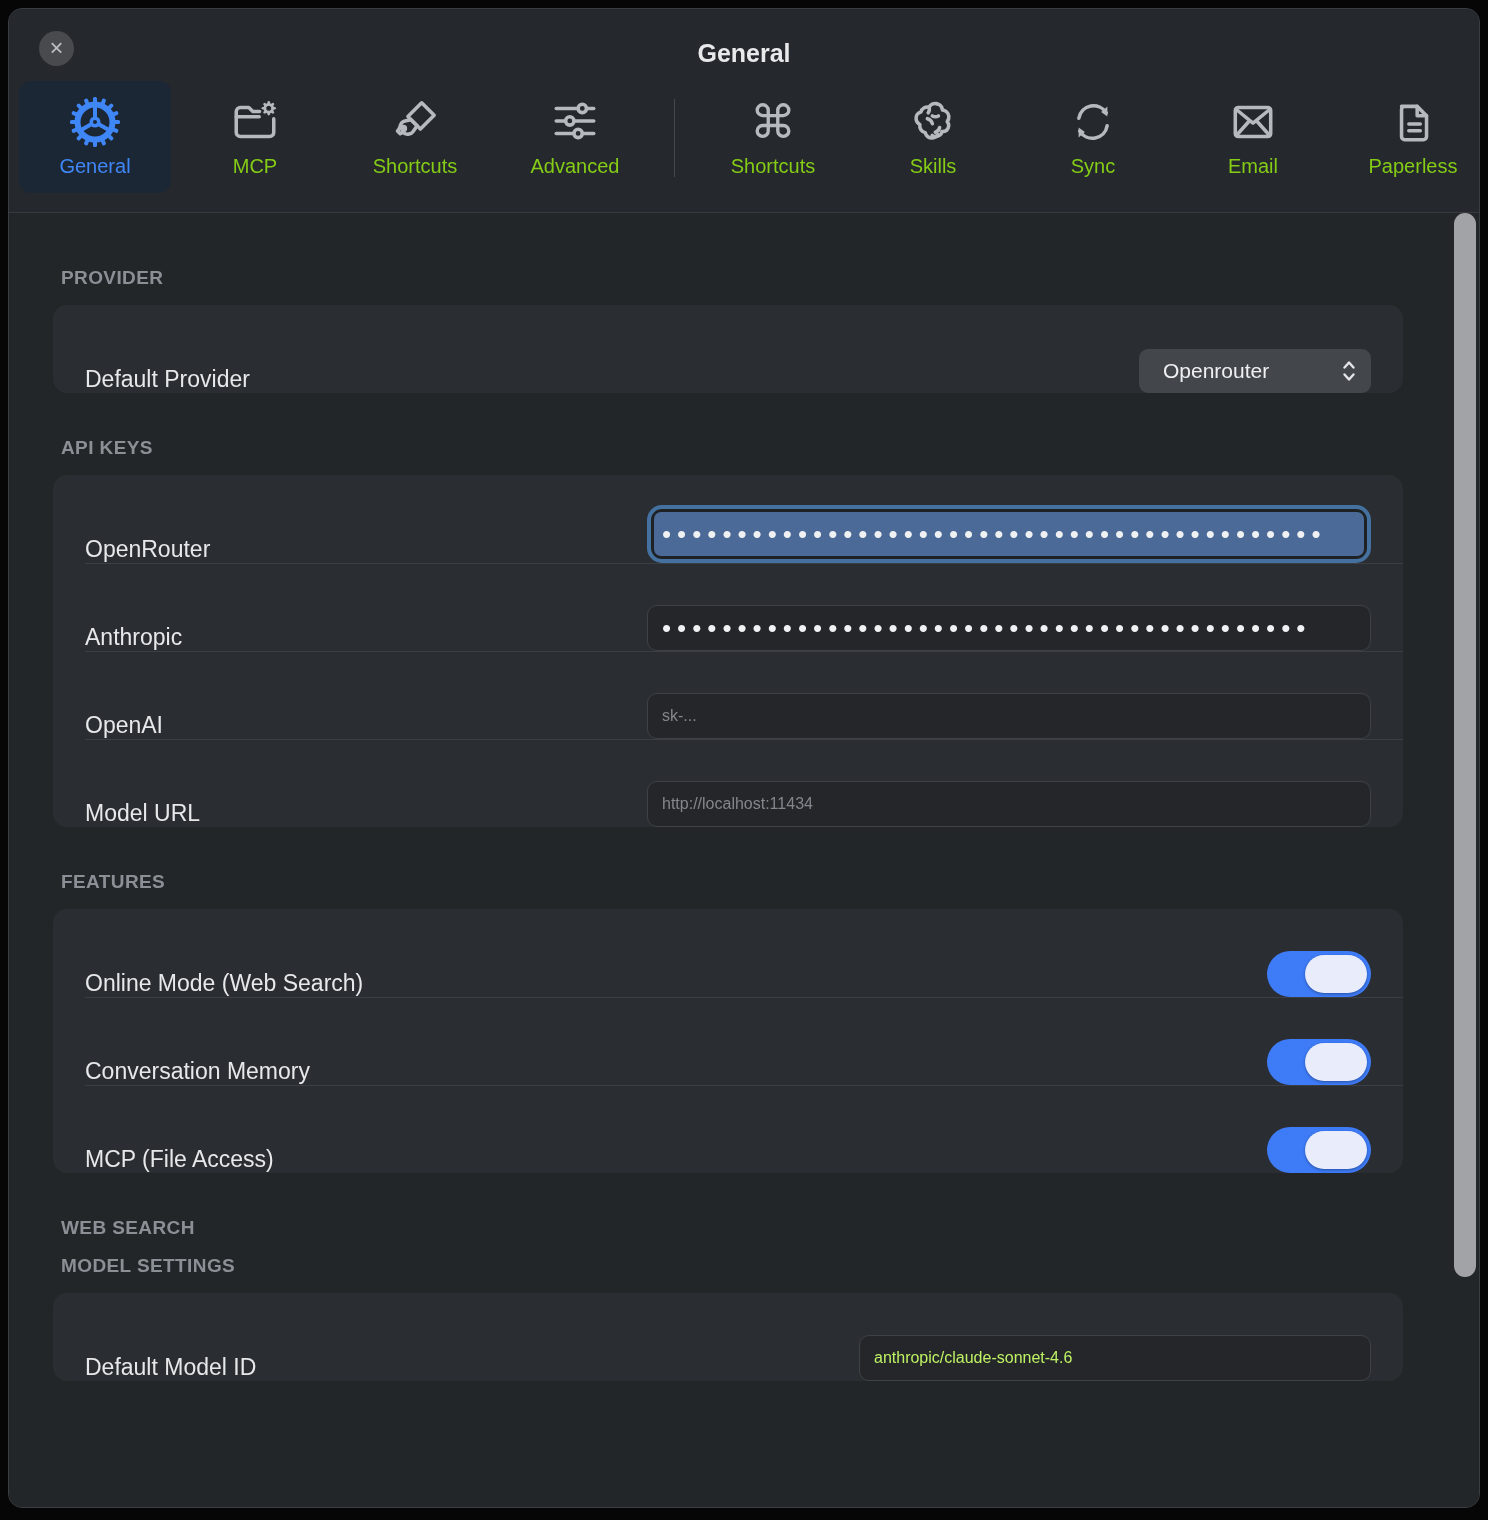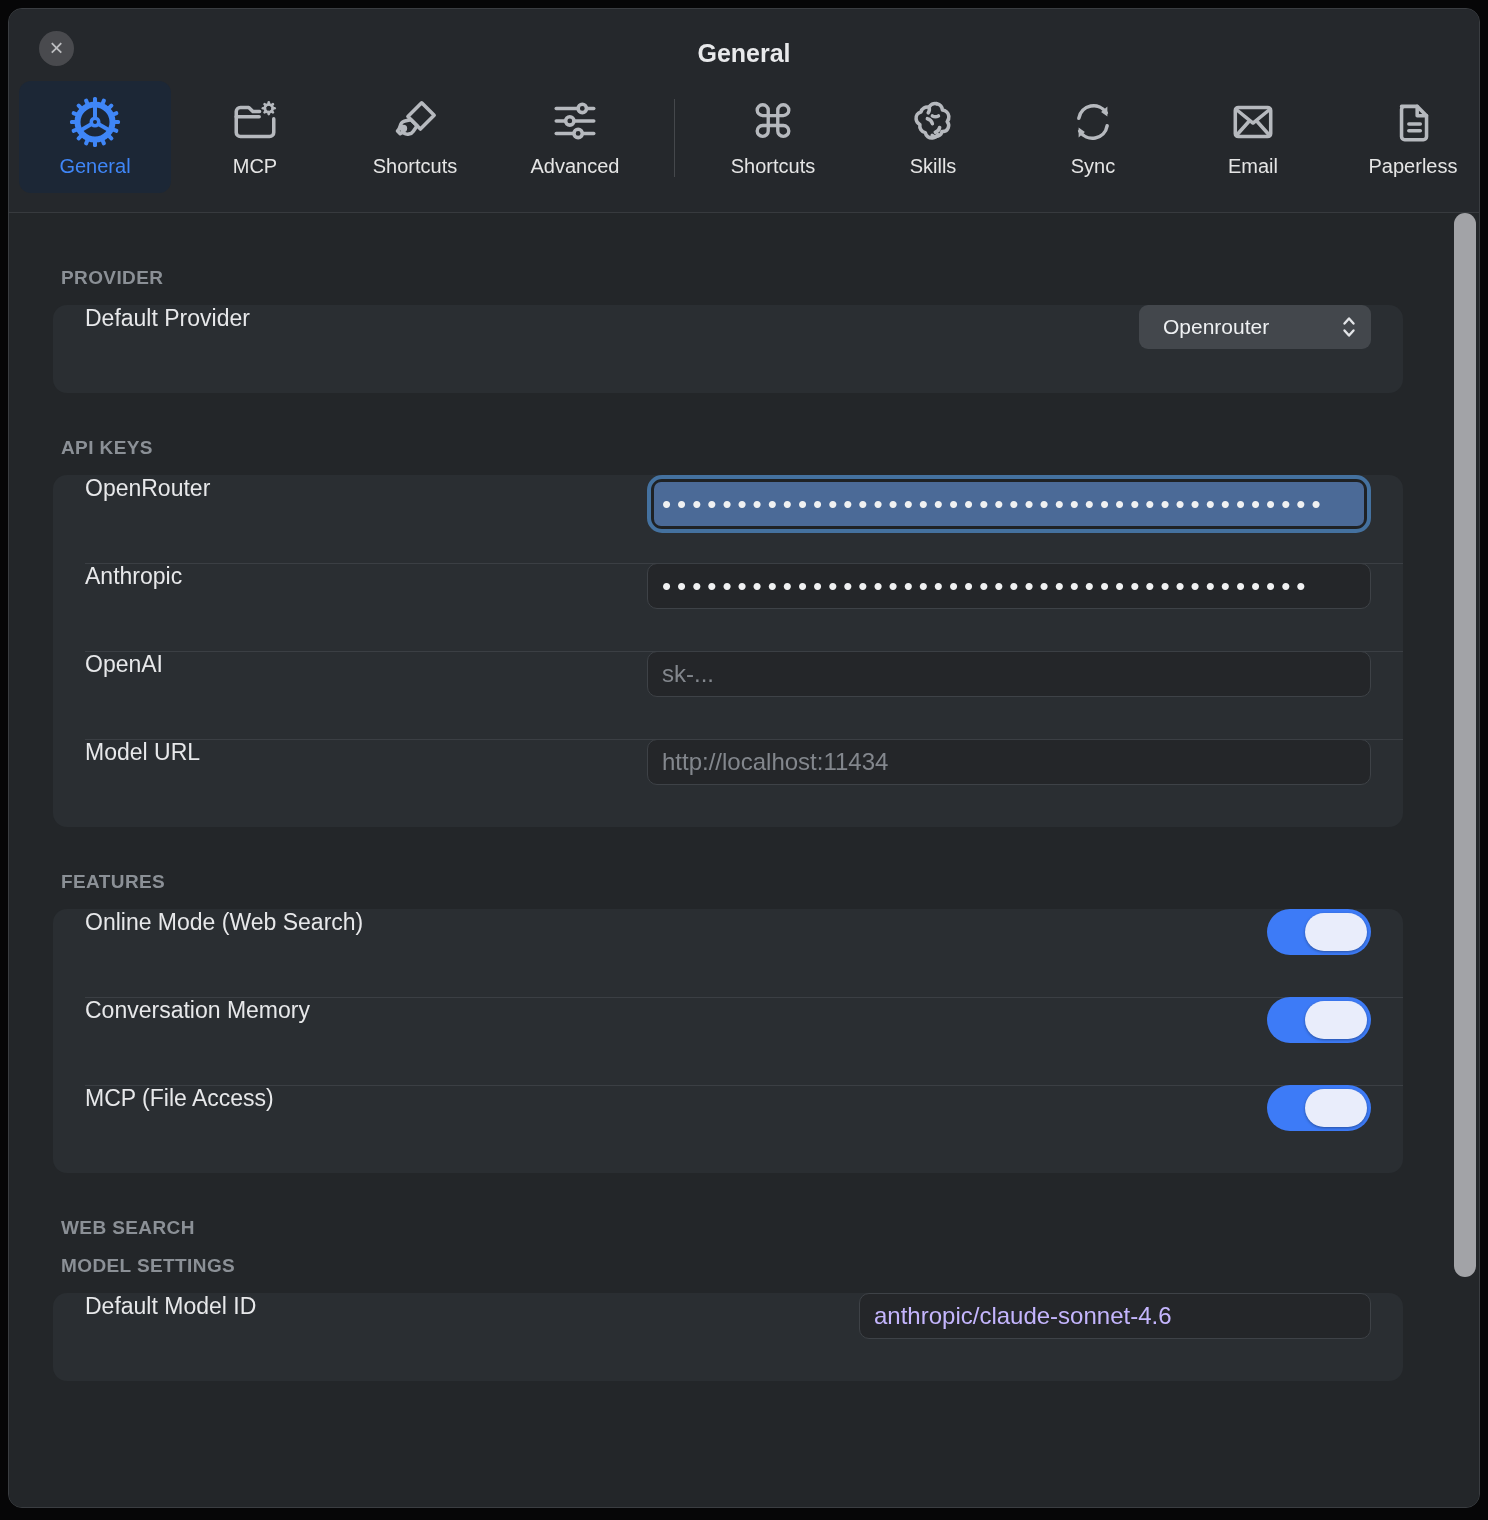--- a/index.html
+++ b/index.html
@@ -15,47 +15,47 @@
   .close-btn { position:absolute; left:30px; top:22px; width:35px; height:35px; border-radius:50%;
     background:#494a4e; color:#bdbec1; font-size:24px; line-height:33px; text-align:center; cursor:default; }
 
   .window-title { position:absolute; top:30px; left:0; right:0; text-align:center;
     font-size:25px; font-weight:bold; color:#e8e9eb; }
 
   .toolbar { position:absolute; top:72px; left:10px; display:flex; column-gap:8px; height:118px; }
   .tab { width:152px; height:112px; border-radius:12px; display:flex; flex-direction:column;
     align-items:center; padding-top:13px; }
   .tab .icon-box { height:56px; display:flex; align-items:center; justify-content:center; }
-  .tab .tab-label { margin-top:5px; font-size:20px; color:#e5e5e5; }
+  .tab .tab-label { margin-top:5px; font-size:20px; color:#84cc16; }
   .tab.selected { background:#1c2736; }
   .tab.selected .tab-label { color:#3f86f7; }
   .toolbar-divider { width:1px; background:#45484c; margin:18px 14px 22px 15px; }
 
   .gicon { stroke:#b6b9be; fill:none; stroke-width:1.7; stroke-linecap:round; stroke-linejoin:round; }
 
   
   .content { position:absolute; top:204px; left:0; right:0; bottom:0; overflow:hidden;
     padding:42px 76px 0 44px; background:#232629; }
 
   .section-header { margin:12px 0 16px 8px; font-size:19px; font-weight:bold; color:#8b9096; letter-spacing:0.4px; }
   .card { background:#2a2e32; border-radius:14px; margin-bottom:44px; }
-  .row { height:88px; display:flex; align-items:flex-start; padding:0 32px; position:relative; }
+  .row { height:88px; display:flex; align-items:flex-end; padding:0 32px; position:relative; }
   .row + .row::before { content:""; position:absolute; left:32px; right:0; top:0; height:1px; background:#3b3f44; }
   .row-label { font-size:23px; color:#e7e8ea; flex:1; }
 
   .select { height:44px; background:#43474c; border-radius:9px; display:flex; align-items:center;
     justify-content:space-between; padding:0 14px 0 24px; color:#eef0f2; font-size:21px; cursor:default; }
   .select-provider { width:232px; }
   .select-search { width:294px; }
   .chev { stroke:#e3e5e8; fill:none; stroke-width:2.4; stroke-linecap:round; stroke-linejoin:round; }
 
   .field { width:724px; height:46px; background:#242629; border:1px solid #3e4247; border-radius:10px;
     display:flex; align-items:center; padding:0 14px; overflow:hidden; }
   .field input { width:100%; background:transparent; border:none; outline:none;
-    color:#c4b5fd; font-size:24px; font-family:inherit; }
+    color:#bef264; font-size:16px; font-family:inherit; }
   .field input::placeholder { color:#83878d; opacity:1; }
   .dots { color:#f0f1f2; font-size:26px; letter-spacing:6px; line-height:46px; white-space:nowrap; }
 
   .field-focused { width:724px; height:58px; border:4px solid #44719f; border-radius:15px;
     background:#1f2225; padding:3px; overflow:hidden; }
   .field-focused .selection { height:100%; border-radius:7px; background:#4b6a97;
     display:flex; align-items:center; padding:0 8px; overflow:hidden; }
   .field-focused .dots { line-height:44px; }
 
   .toggle { width:104px; height:46px; border-radius:23px; background:#3d7bf7; position:relative; cursor:default; }

